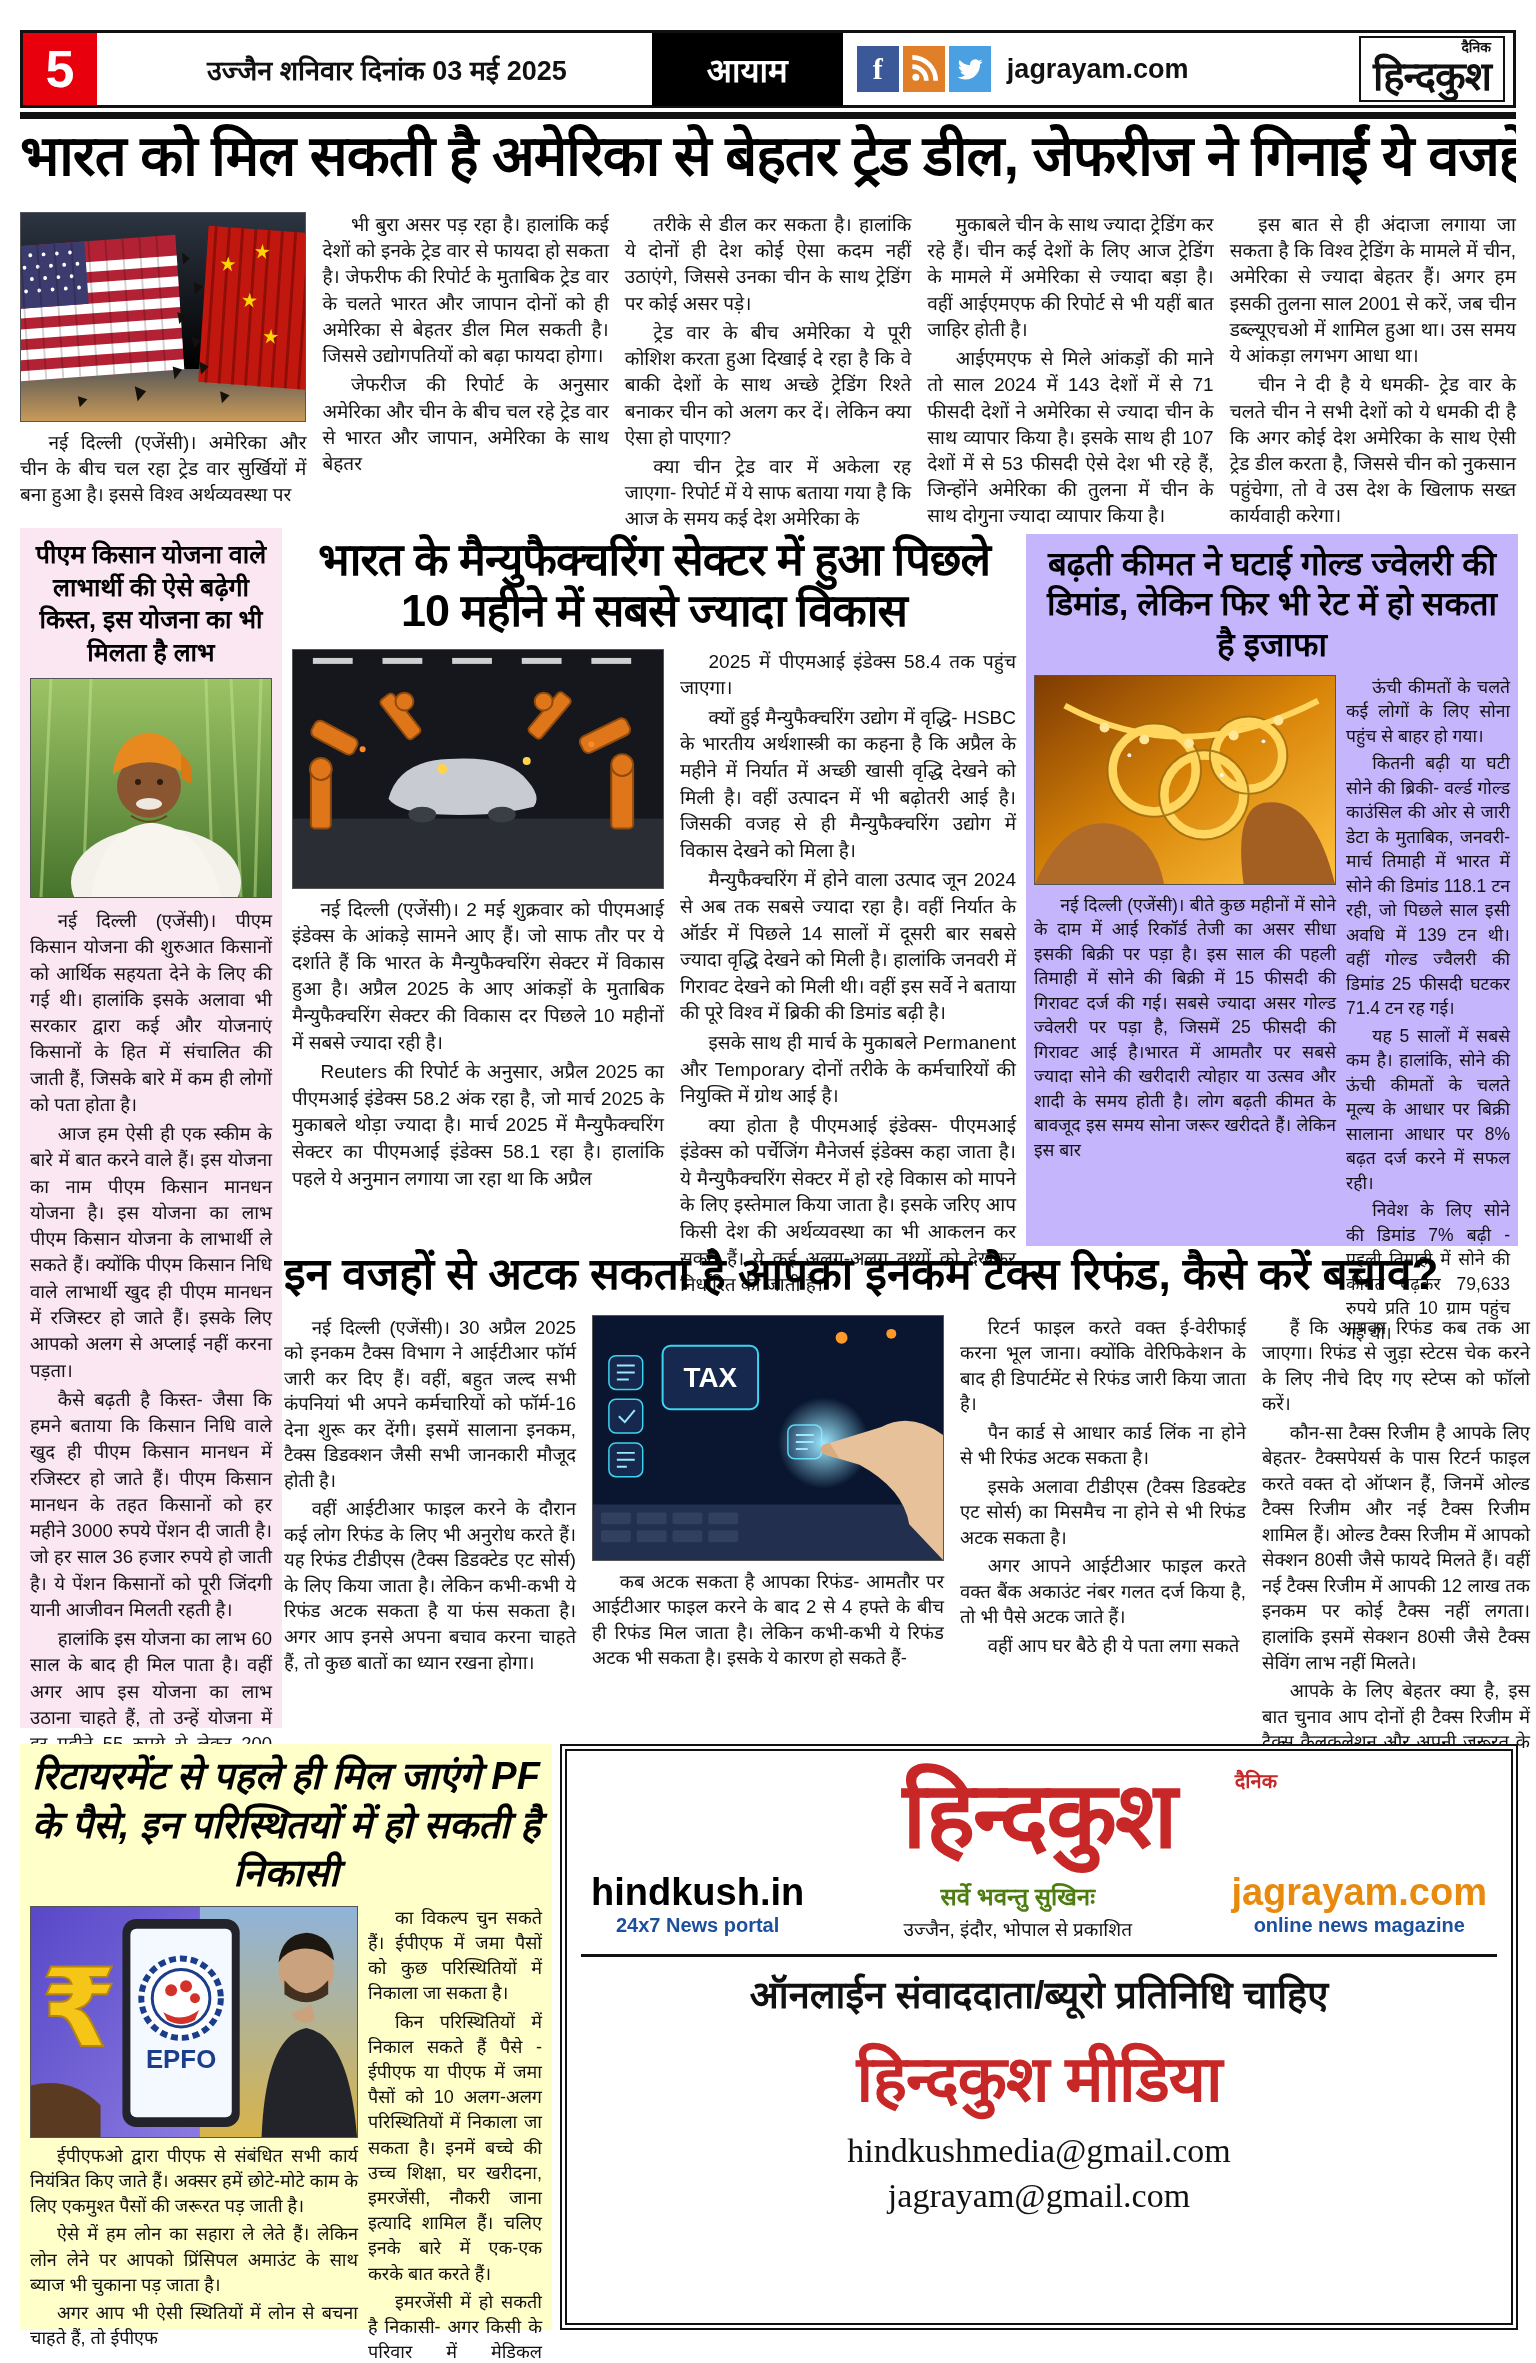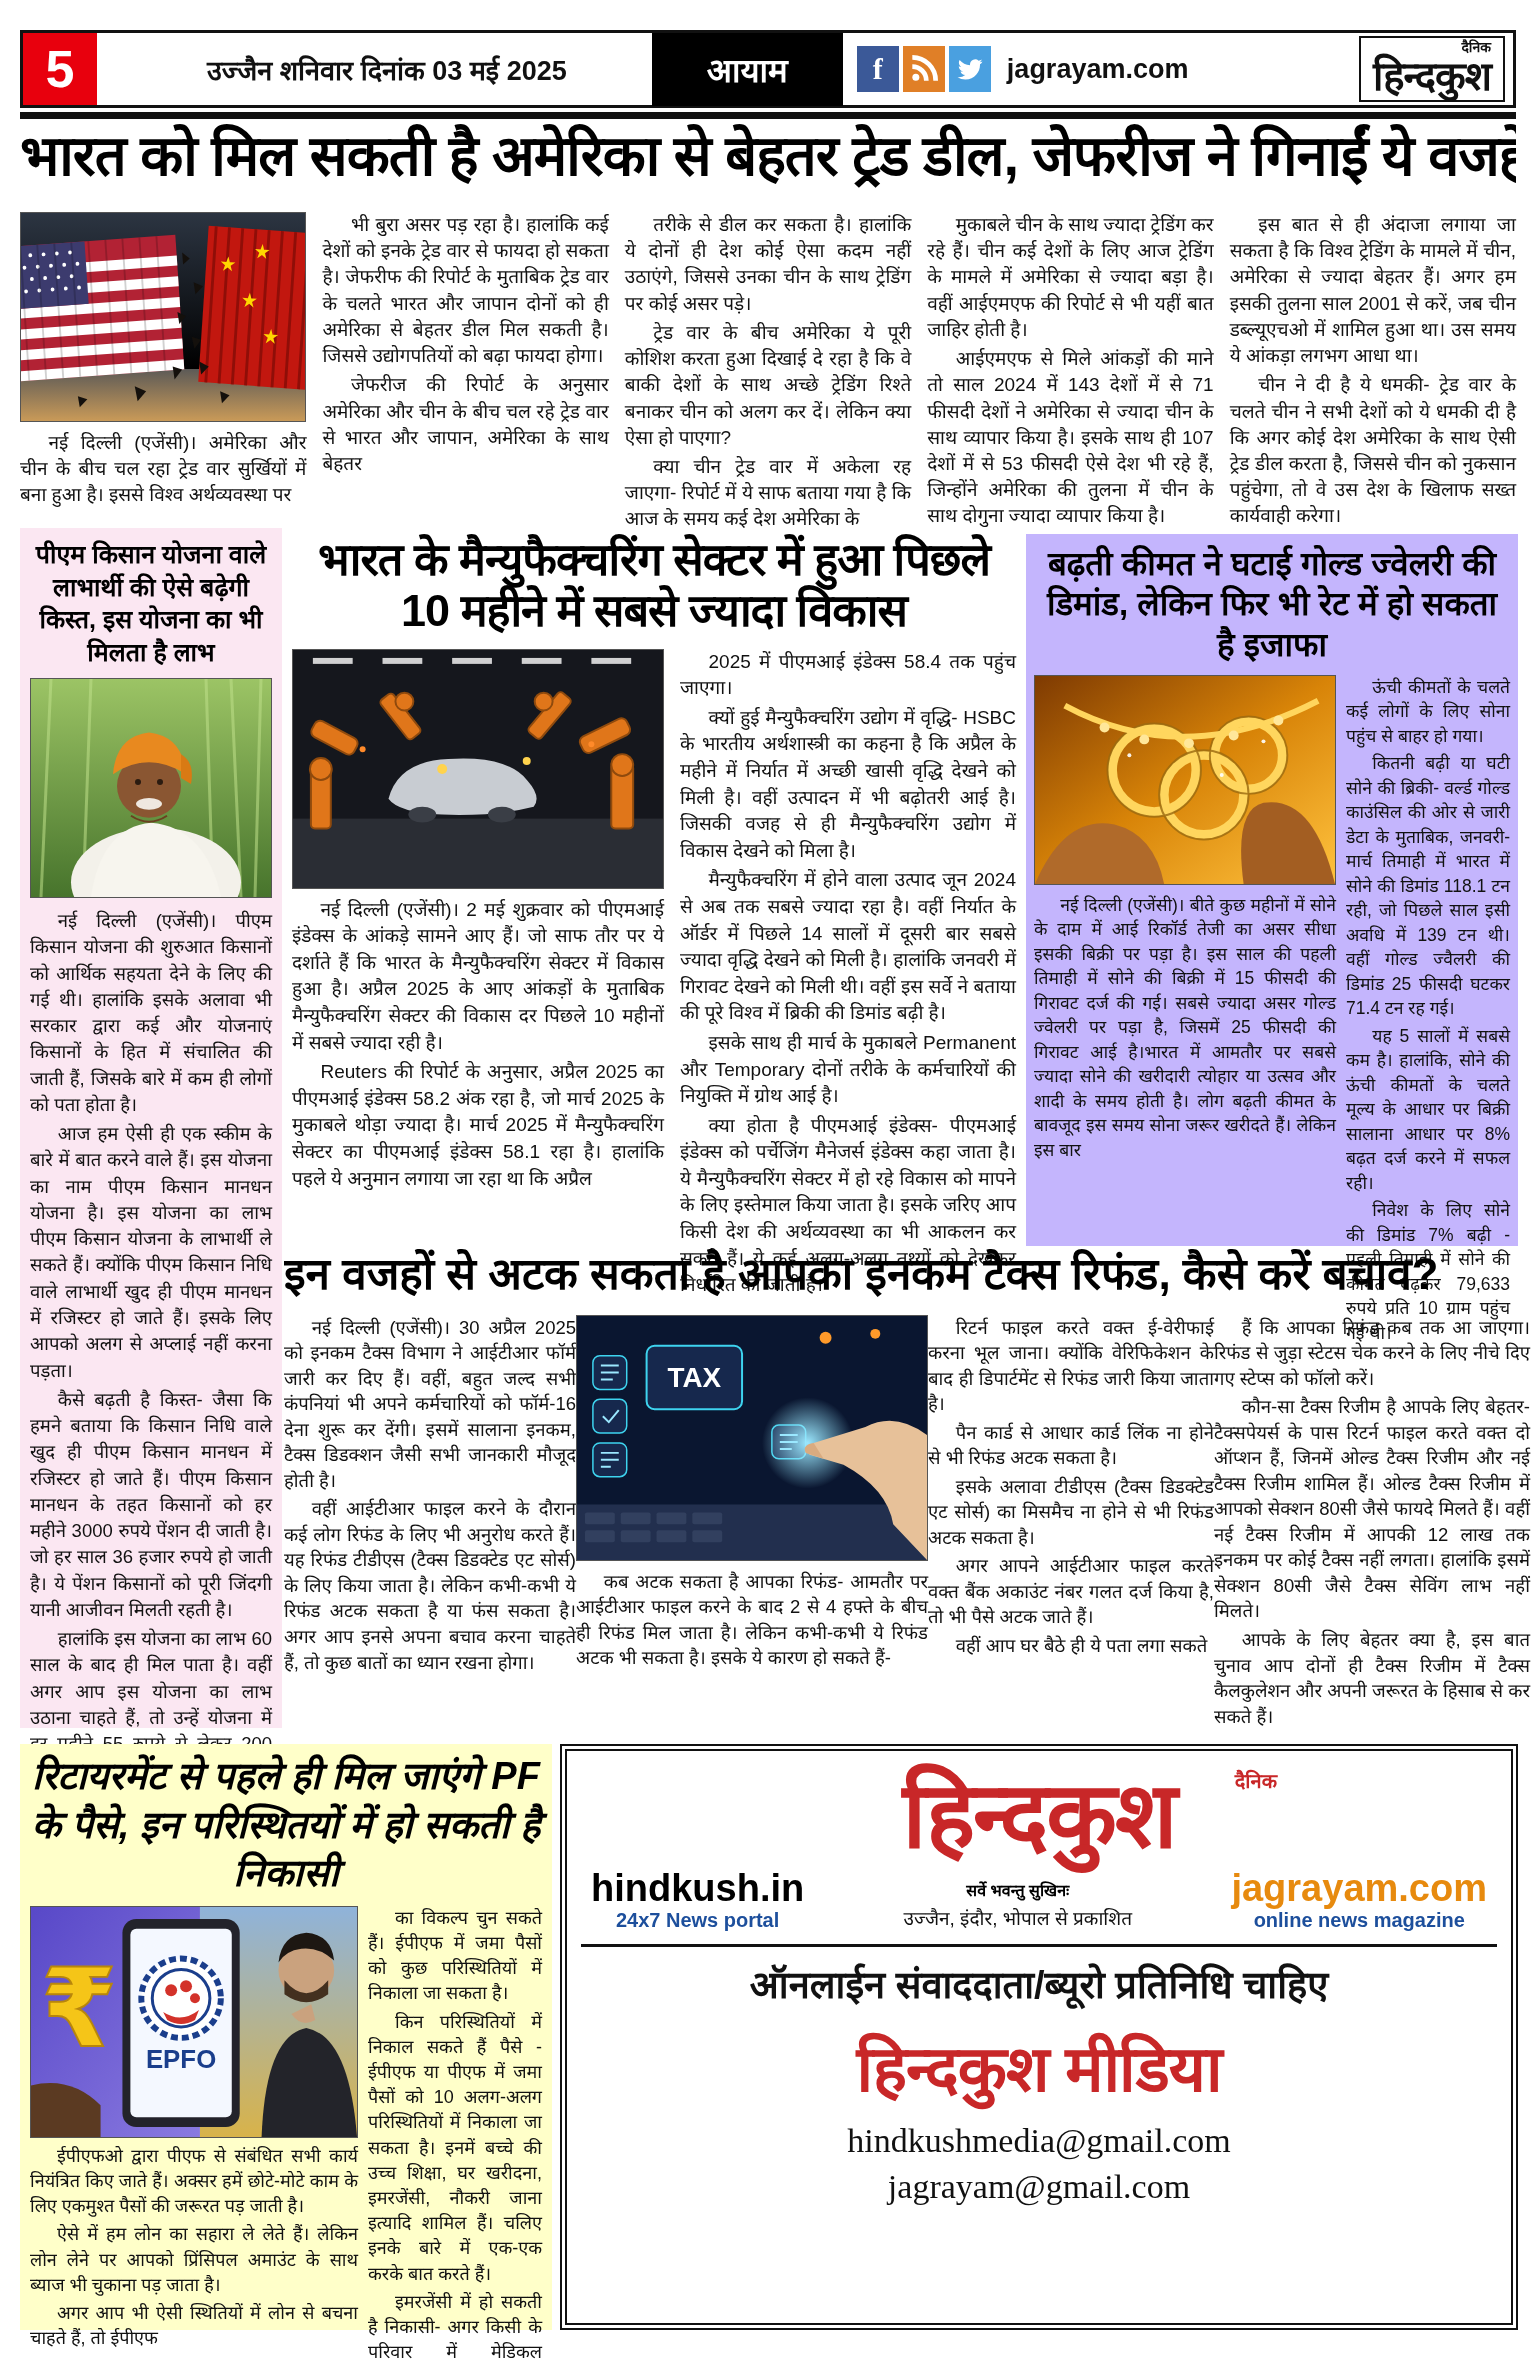--- a/index.html
+++ b/index.html
@@ -59,21 +59,21 @@
   .gold h2 { font-size:33px; text-align:center; margin:2px 0 10px; line-height:1.22; }
   .gold-body { display:flex; gap:10px; }
   .gold-left { width:302px; }
   .gold-right { flex:1; }
   .gold .para { font-size:17.5px; line-height:1.4; }
   .gold-left .para:first-of-type { margin-top:8px; }
 
   
   .tax { position:absolute; left:284px; top:1248px; width:1246px; }
   .tax h2 { font-size:44px; text-align:left; white-space:nowrap; overflow:hidden; margin:0 0 14px; line-height:1.2; }
-  .tax-body { display:flex; }
+  .tax-body { display:flex; gap:16px; }
   .tax-c1 { width:292px; } .tax-c2 { width:352px; } .tax-c3 { width:286px; } .tax-c4 { flex:1; }
   .tax .para { font-size:18.5px; line-height:1.38; }
   .tax-c2 .para { margin-top:8px; }
 
   
   .epfo { position:absolute; left:20px; top:1744px; width:532px; height:586px; background:#ffffc9; padding:8px 10px; }
   .epfo h2 { font-size:38px; text-align:center; margin:0 0 8px; line-height:1.28;font-style:italic; }
   .epfo-body { display:flex; gap:10px; }
   .epfo-left { width:328px; }
   .epfo-right { flex:1; }
@@ -84,21 +84,21 @@
   .ad { position:absolute; left:560px; top:1744px; width:958px; height:586px; border:7px double #111;
         background:#fff; padding:6px 24px; text-align:center; }
   .ad-logo-row { position:relative; margin-top:4px; }
   .ad-daily { position:absolute; right:210px; top:0; color:#c82728; font-size:20px; font-weight:bold; }
   .ad-logo { color:#c82728; font-size:92px; font-weight:900; line-height:1.05; letter-spacing:-2px; margin:10px 0 0; }
   .ad-sites { display:flex; justify-content:space-between; align-items:center; margin-top:4px; }
   .ad-site-main { font-size:38px; font-weight:900; line-height:1.1; }
   .ad-site-sub { font-size:20px; font-weight:bold; color:#1d4f9c; }
   .hindkush-color { color:#000000; }
   .jagrayam-color { color:#e78a0e; }
-  .ad-center-1 { color:#000000; font-size:16px; font-weight:bold;margin-top:11px; }
+  .ad-center-1 { color:#4d7c0f; font-size:24px; font-weight:bold;margin-top:11px; }
   .ad-center-2 { font-size:19px; margin-top:4px; }
   .ad-divider { border:none; border-top:3px solid #111; margin:12px -10px 10px; }
   .ad-vacancy { font-size:38px; font-weight:bold; margin:6px 0 0; }
   .ad-brand { font-size:64px; font-weight:900; color:#c82728; margin:14px 0 8px; letter-spacing:-1px; }
   .ad-email { font-family:"Liberation Serif","DejaVu Serif",serif; font-size:34px; line-height:1.35; }
 </style>
 </head>
 <body>
 
 <div class="page">

